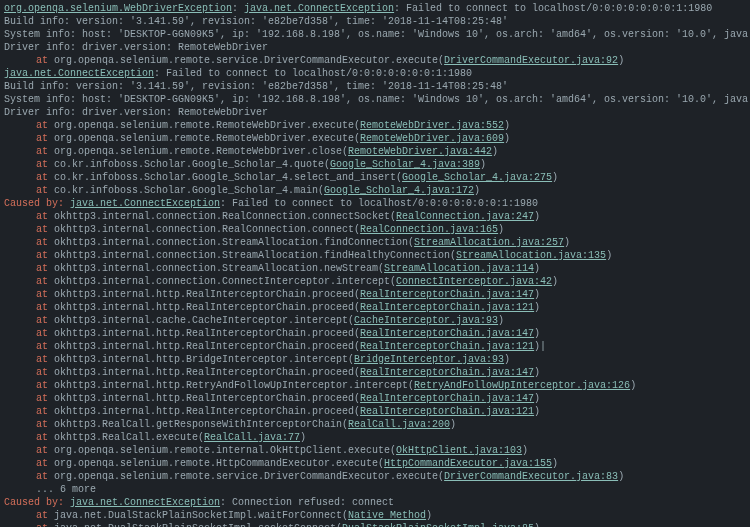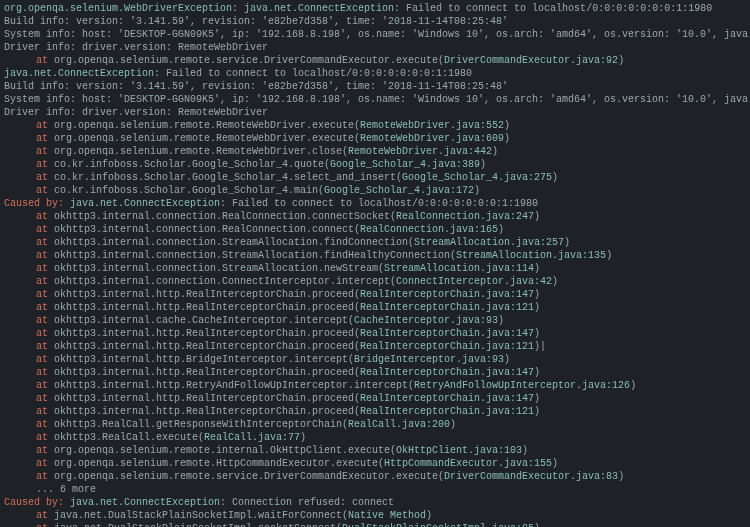--- a/index.html
+++ b/index.html
@@ -1,19 +1,19 @@
 <!DOCTYPE html>
 <html><head>
 <meta charset="utf-8">
 <style>
   html,body{margin:0;padding:0;background:#1e2227;color:#a8b8c0;font-family:Consolas,"Courier New",monospace;font-size:10px;line-height:13px;width:750px;height:527px;overflow:hidden}
   .pane{padding:2px 4px;white-space:pre}
   .g{color:#9aa8b0}
   .r{color:#d46f5a}
-  .u{color:#8abeb7;}
+  .u{color:#8abeb7;text-decoration:underline}
   .row{display:block}
   span[data-bind]{white-space:pre}
   .indent1{padding-left:32px}
   .indent0{padding-left:0}
 </style>
 </head>
 <body>
 
 <div class="pane" id="pane"><div class="row indent0"><span class="u" data-bind="lines.0.segs.0.t">org.openqa.selenium.WebDriverException</span><span class="g" data-bind="lines.0.segs.1.t">: </span><span class="u" data-bind="lines.0.segs.2.t">java.net.ConnectException</span><span class="g" data-bind="lines.0.segs.3.t">: Failed to connect to localhost/0:0:0:0:0:0:0:1:1980</span></div><div class="row indent0"><span class="g" data-bind="lines.1.segs.0.t">Build info: version: '3.141.59', revision: 'e82be7d358', time: '2018-11-14T08:25:48'</span></div><div class="row indent0"><span class="g" data-bind="lines.2.segs.0.t">System info: host: 'DESKTOP-GGN09K5', ip: '192.168.8.198', os.name: 'Windows 10', os.arch: 'amd64', os.version: '10.0', java.version: '1.8.0_151'</span></div><div class="row indent0"><span class="g" data-bind="lines.3.segs.0.t">Driver info: driver.version: RemoteWebDriver</span></div><div class="row indent1"><span class="r" data-bind="lines.4.segs.0.t">at</span><span class="g" data-bind="lines.4.segs.1.t"> org.openqa.selenium.remote.service.DriverCommandExecutor.execute(</span><span class="u" data-bind="lines.4.segs.2.t">DriverCommandExecutor.java:92</span><span class="g" data-bind="lines.4.segs.3.t">)</span></div><div class="row indent0"><span class="u" data-bind="lines.5.segs.0.t">java.net.ConnectException</span><span class="g" data-bind="lines.5.segs.1.t">: Failed to connect to localhost/0:0:0:0:0:0:0:1:1980</span></div><div class="row indent0"><span class="g" data-bind="lines.6.segs.0.t">Build info: version: '3.141.59', revision: 'e82be7d358', time: '2018-11-14T08:25:48'</span></div><div class="row indent0"><span class="g" data-bind="lines.7.segs.0.t">System info: host: 'DESKTOP-GGN09K5', ip: '192.168.8.198', os.name: 'Windows 10', os.arch: 'amd64', os.version: '10.0', java.version: '1.8.0_151'</span></div><div class="row indent0"><span class="g" data-bind="lines.8.segs.0.t">Driver info: driver.version: RemoteWebDriver</span></div><div class="row indent1"><span class="r" data-bind="lines.9.segs.0.t">at</span><span class="g" data-bind="lines.9.segs.1.t"> org.openqa.selenium.remote.RemoteWebDriver.execute(</span><span class="u" data-bind="lines.9.segs.2.t">RemoteWebDriver.java:552</span><span class="g" data-bind="lines.9.segs.3.t">)</span></div><div class="row indent1"><span class="r" data-bind="lines.10.segs.0.t">at</span><span class="g" data-bind="lines.10.segs.1.t"> org.openqa.selenium.remote.RemoteWebDriver.execute(</span><span class="u" data-bind="lines.10.segs.2.t">RemoteWebDriver.java:609</span><span class="g" data-bind="lines.10.segs.3.t">)</span></div><div class="row indent1"><span class="r" data-bind="lines.11.segs.0.t">at</span><span class="g" data-bind="lines.11.segs.1.t"> org.openqa.selenium.remote.RemoteWebDriver.close(</span><span class="u" data-bind="lines.11.segs.2.t">RemoteWebDriver.java:442</span><span class="g" data-bind="lines.11.segs.3.t">)</span></div><div class="row indent1"><span class="r" data-bind="lines.12.segs.0.t">at</span><span class="g" data-bind="lines.12.segs.1.t"> co.kr.infoboss.Scholar.Google_Scholar_4.quote(</span><span class="u" data-bind="lines.12.segs.2.t">Google_Scholar_4.java:389</span><span class="g" data-bind="lines.12.segs.3.t">)</span></div><div class="row indent1"><span class="r" data-bind="lines.13.segs.0.t">at</span><span class="g" data-bind="lines.13.segs.1.t"> co.kr.infoboss.Scholar.Google_Scholar_4.select_and_insert(</span><span class="u" data-bind="lines.13.segs.2.t">Google_Scholar_4.java:275</span><span class="g" data-bind="lines.13.segs.3.t">)</span></div><div class="row indent1"><span class="r" data-bind="lines.14.segs.0.t">at</span><span class="g" data-bind="lines.14.segs.1.t"> co.kr.infoboss.Scholar.Google_Scholar_4.main(</span><span class="u" data-bind="lines.14.segs.2.t">Google_Scholar_4.java:172</span><span class="g" data-bind="lines.14.segs.3.t">)</span></div><div class="row indent0"><span class="r" data-bind="lines.15.segs.0.t">Caused by: </span><span class="u" data-bind="lines.15.segs.1.t">java.net.ConnectException</span><span class="g" data-bind="lines.15.segs.2.t">: Failed to connect to localhost/0:0:0:0:0:0:0:1:1980</span></div><div class="row indent1"><span class="r" data-bind="lines.16.segs.0.t">at</span><span class="g" data-bind="lines.16.segs.1.t"> okhttp3.internal.connection.RealConnection.connectSocket(</span><span class="u" data-bind="lines.16.segs.2.t">RealConnection.java:247</span><span class="g" data-bind="lines.16.segs.3.t">)</span></div><div class="row indent1"><span class="r" data-bind="lines.17.segs.0.t">at</span><span class="g" data-bind="lines.17.segs.1.t"> okhttp3.internal.connection.RealConnection.connect(</span><span class="u" data-bind="lines.17.segs.2.t">RealConnection.java:165</span><span class="g" data-bind="lines.17.segs.3.t">)</span></div><div class="row indent1"><span class="r" data-bind="lines.18.segs.0.t">at</span><span class="g" data-bind="lines.18.segs.1.t"> okhttp3.internal.connection.StreamAllocation.findConnection(</span><span class="u" data-bind="lines.18.segs.2.t">StreamAllocation.java:257</span><span class="g" data-bind="lines.18.segs.3.t">)</span></div><div class="row indent1"><span class="r" data-bind="lines.19.segs.0.t">at</span><span class="g" data-bind="lines.19.segs.1.t"> okhttp3.internal.connection.StreamAllocation.findHealthyConnection(</span><span class="u" data-bind="lines.19.segs.2.t">StreamAllocation.java:135</span><span class="g" data-bind="lines.19.segs.3.t">)</span></div><div class="row indent1"><span class="r" data-bind="lines.20.segs.0.t">at</span><span class="g" data-bind="lines.20.segs.1.t"> okhttp3.internal.connection.StreamAllocation.newStream(</span><span class="u" data-bind="lines.20.segs.2.t">StreamAllocation.java:114</span><span class="g" data-bind="lines.20.segs.3.t">)</span></div><div class="row indent1"><span class="r" data-bind="lines.21.segs.0.t">at</span><span class="g" data-bind="lines.21.segs.1.t"> okhttp3.internal.connection.ConnectInterceptor.intercept(</span><span class="u" data-bind="lines.21.segs.2.t">ConnectInterceptor.java:42</span><span class="g" data-bind="lines.21.segs.3.t">)</span></div><div class="row indent1"><span class="r" data-bind="lines.22.segs.0.t">at</span><span class="g" data-bind="lines.22.segs.1.t"> okhttp3.internal.http.RealInterceptorChain.proceed(</span><span class="u" data-bind="lines.22.segs.2.t">RealInterceptorChain.java:147</span><span class="g" data-bind="lines.22.segs.3.t">)</span></div><div class="row indent1"><span class="r" data-bind="lines.23.segs.0.t">at</span><span class="g" data-bind="lines.23.segs.1.t"> okhttp3.internal.http.RealInterceptorChain.proceed(</span><span class="u" data-bind="lines.23.segs.2.t">RealInterceptorChain.java:121</span><span class="g" data-bind="lines.23.segs.3.t">)</span></div><div class="row indent1"><span class="r" data-bind="lines.24.segs.0.t">at</span><span class="g" data-bind="lines.24.segs.1.t"> okhttp3.internal.cache.CacheInterceptor.intercept(</span><span class="u" data-bind="lines.24.segs.2.t">CacheInterceptor.java:93</span><span class="g" data-bind="lines.24.segs.3.t">)</span></div><div class="row indent1"><span class="r" data-bind="lines.25.segs.0.t">at</span><span class="g" data-bind="lines.25.segs.1.t"> okhttp3.internal.http.RealInterceptorChain.proceed(</span><span class="u" data-bind="lines.25.segs.2.t">RealInterceptorChain.java:147</span><span class="g" data-bind="lines.25.segs.3.t">)</span></div><div class="row indent1"><span class="r" data-bind="lines.26.segs.0.t">at</span><span class="g" data-bind="lines.26.segs.1.t"> okhttp3.internal.http.RealInterceptorChain.proceed(</span><span class="u" data-bind="lines.26.segs.2.t">RealInterceptorChain.java:121</span><span class="g" data-bind="lines.26.segs.3.t">)|</span></div><div class="row indent1"><span class="r" data-bind="lines.27.segs.0.t">at</span><span class="g" data-bind="lines.27.segs.1.t"> okhttp3.internal.http.BridgeInterceptor.intercept(</span><span class="u" data-bind="lines.27.segs.2.t">BridgeInterceptor.java:93</span><span class="g" data-bind="lines.27.segs.3.t">)</span></div><div class="row indent1"><span class="r" data-bind="lines.28.segs.0.t">at</span><span class="g" data-bind="lines.28.segs.1.t"> okhttp3.internal.http.RealInterceptorChain.proceed(</span><span class="u" data-bind="lines.28.segs.2.t">RealInterceptorChain.java:147</span><span class="g" data-bind="lines.28.segs.3.t">)</span></div><div class="row indent1"><span class="r" data-bind="lines.29.segs.0.t">at</span><span class="g" data-bind="lines.29.segs.1.t"> okhttp3.internal.http.RetryAndFollowUpInterceptor.intercept(</span><span class="u" data-bind="lines.29.segs.2.t">RetryAndFollowUpInterceptor.java:126</span><span class="g" data-bind="lines.29.segs.3.t">)</span></div><div class="row indent1"><span class="r" data-bind="lines.30.segs.0.t">at</span><span class="g" data-bind="lines.30.segs.1.t"> okhttp3.internal.http.RealInterceptorChain.proceed(</span><span class="u" data-bind="lines.30.segs.2.t">RealInterceptorChain.java:147</span><span class="g" data-bind="lines.30.segs.3.t">)</span></div><div class="row indent1"><span class="r" data-bind="lines.31.segs.0.t">at</span><span class="g" data-bind="lines.31.segs.1.t"> okhttp3.internal.http.RealInterceptorChain.proceed(</span><span class="u" data-bind="lines.31.segs.2.t">RealInterceptorChain.java:121</span><span class="g" data-bind="lines.31.segs.3.t">)</span></div><div class="row indent1"><span class="r" data-bind="lines.32.segs.0.t">at</span><span class="g" data-bind="lines.32.segs.1.t"> okhttp3.RealCall.getResponseWithInterceptorChain(</span><span class="u" data-bind="lines.32.segs.2.t">RealCall.java:200</span><span class="g" data-bind="lines.32.segs.3.t">)</span></div><div class="row indent1"><span class="r" data-bind="lines.33.segs.0.t">at</span><span class="g" data-bind="lines.33.segs.1.t"> okhttp3.RealCall.execute(</span><span class="u" data-bind="lines.33.segs.2.t">RealCall.java:77</span><span class="g" data-bind="lines.33.segs.3.t">)</span></div><div class="row indent1"><span class="r" data-bind="lines.34.segs.0.t">at</span><span class="g" data-bind="lines.34.segs.1.t"> org.openqa.selenium.remote.internal.OkHttpClient.execute(</span><span class="u" data-bind="lines.34.segs.2.t">OkHttpClient.java:103</span><span class="g" data-bind="lines.34.segs.3.t">)</span></div><div class="row indent1"><span class="r" data-bind="lines.35.segs.0.t">at</span><span class="g" data-bind="lines.35.segs.1.t"> org.openqa.selenium.remote.HttpCommandExecutor.execute(</span><span class="u" data-bind="lines.35.segs.2.t">HttpCommandExecutor.java:155</span><span class="g" data-bind="lines.35.segs.3.t">)</span></div><div class="row indent1"><span class="r" data-bind="lines.36.segs.0.t">at</span><span class="g" data-bind="lines.36.segs.1.t"> org.openqa.selenium.remote.service.DriverCommandExecutor.execute(</span><span class="u" data-bind="lines.36.segs.2.t">DriverCommandExecutor.java:83</span><span class="g" data-bind="lines.36.segs.3.t">)</span></div><div class="row indent1"><span class="g" data-bind="lines.37.segs.0.t">... 6 more</span></div><div class="row indent0"><span class="r" data-bind="lines.38.segs.0.t">Caused by: </span><span class="u" data-bind="lines.38.segs.1.t">java.net.ConnectException</span><span class="g" data-bind="lines.38.segs.2.t">: Connection refused: connect</span></div><div class="row indent1"><span class="r" data-bind="lines.39.segs.0.t">at</span><span class="g" data-bind="lines.39.segs.1.t"> java.net.DualStackPlainSocketImpl.waitForConnect(</span><span class="u" data-bind="lines.39.segs.2.t">Native Method</span><span class="g" data-bind="lines.39.segs.3.t">)</span></div><div class="row indent1"><span class="r" data-bind="lines.40.segs.0.t">at</span><span class="g" data-bind="lines.40.segs.1.t"> java.net.DualStackPlainSocketImpl.socketConnect(</span><span class="u" data-bind="lines.40.segs.2.t">DualStackPlainSocketImpl.java:85</span><span class="g" data-bind="lines.40.segs.3.t">)</span></div></div>
 

